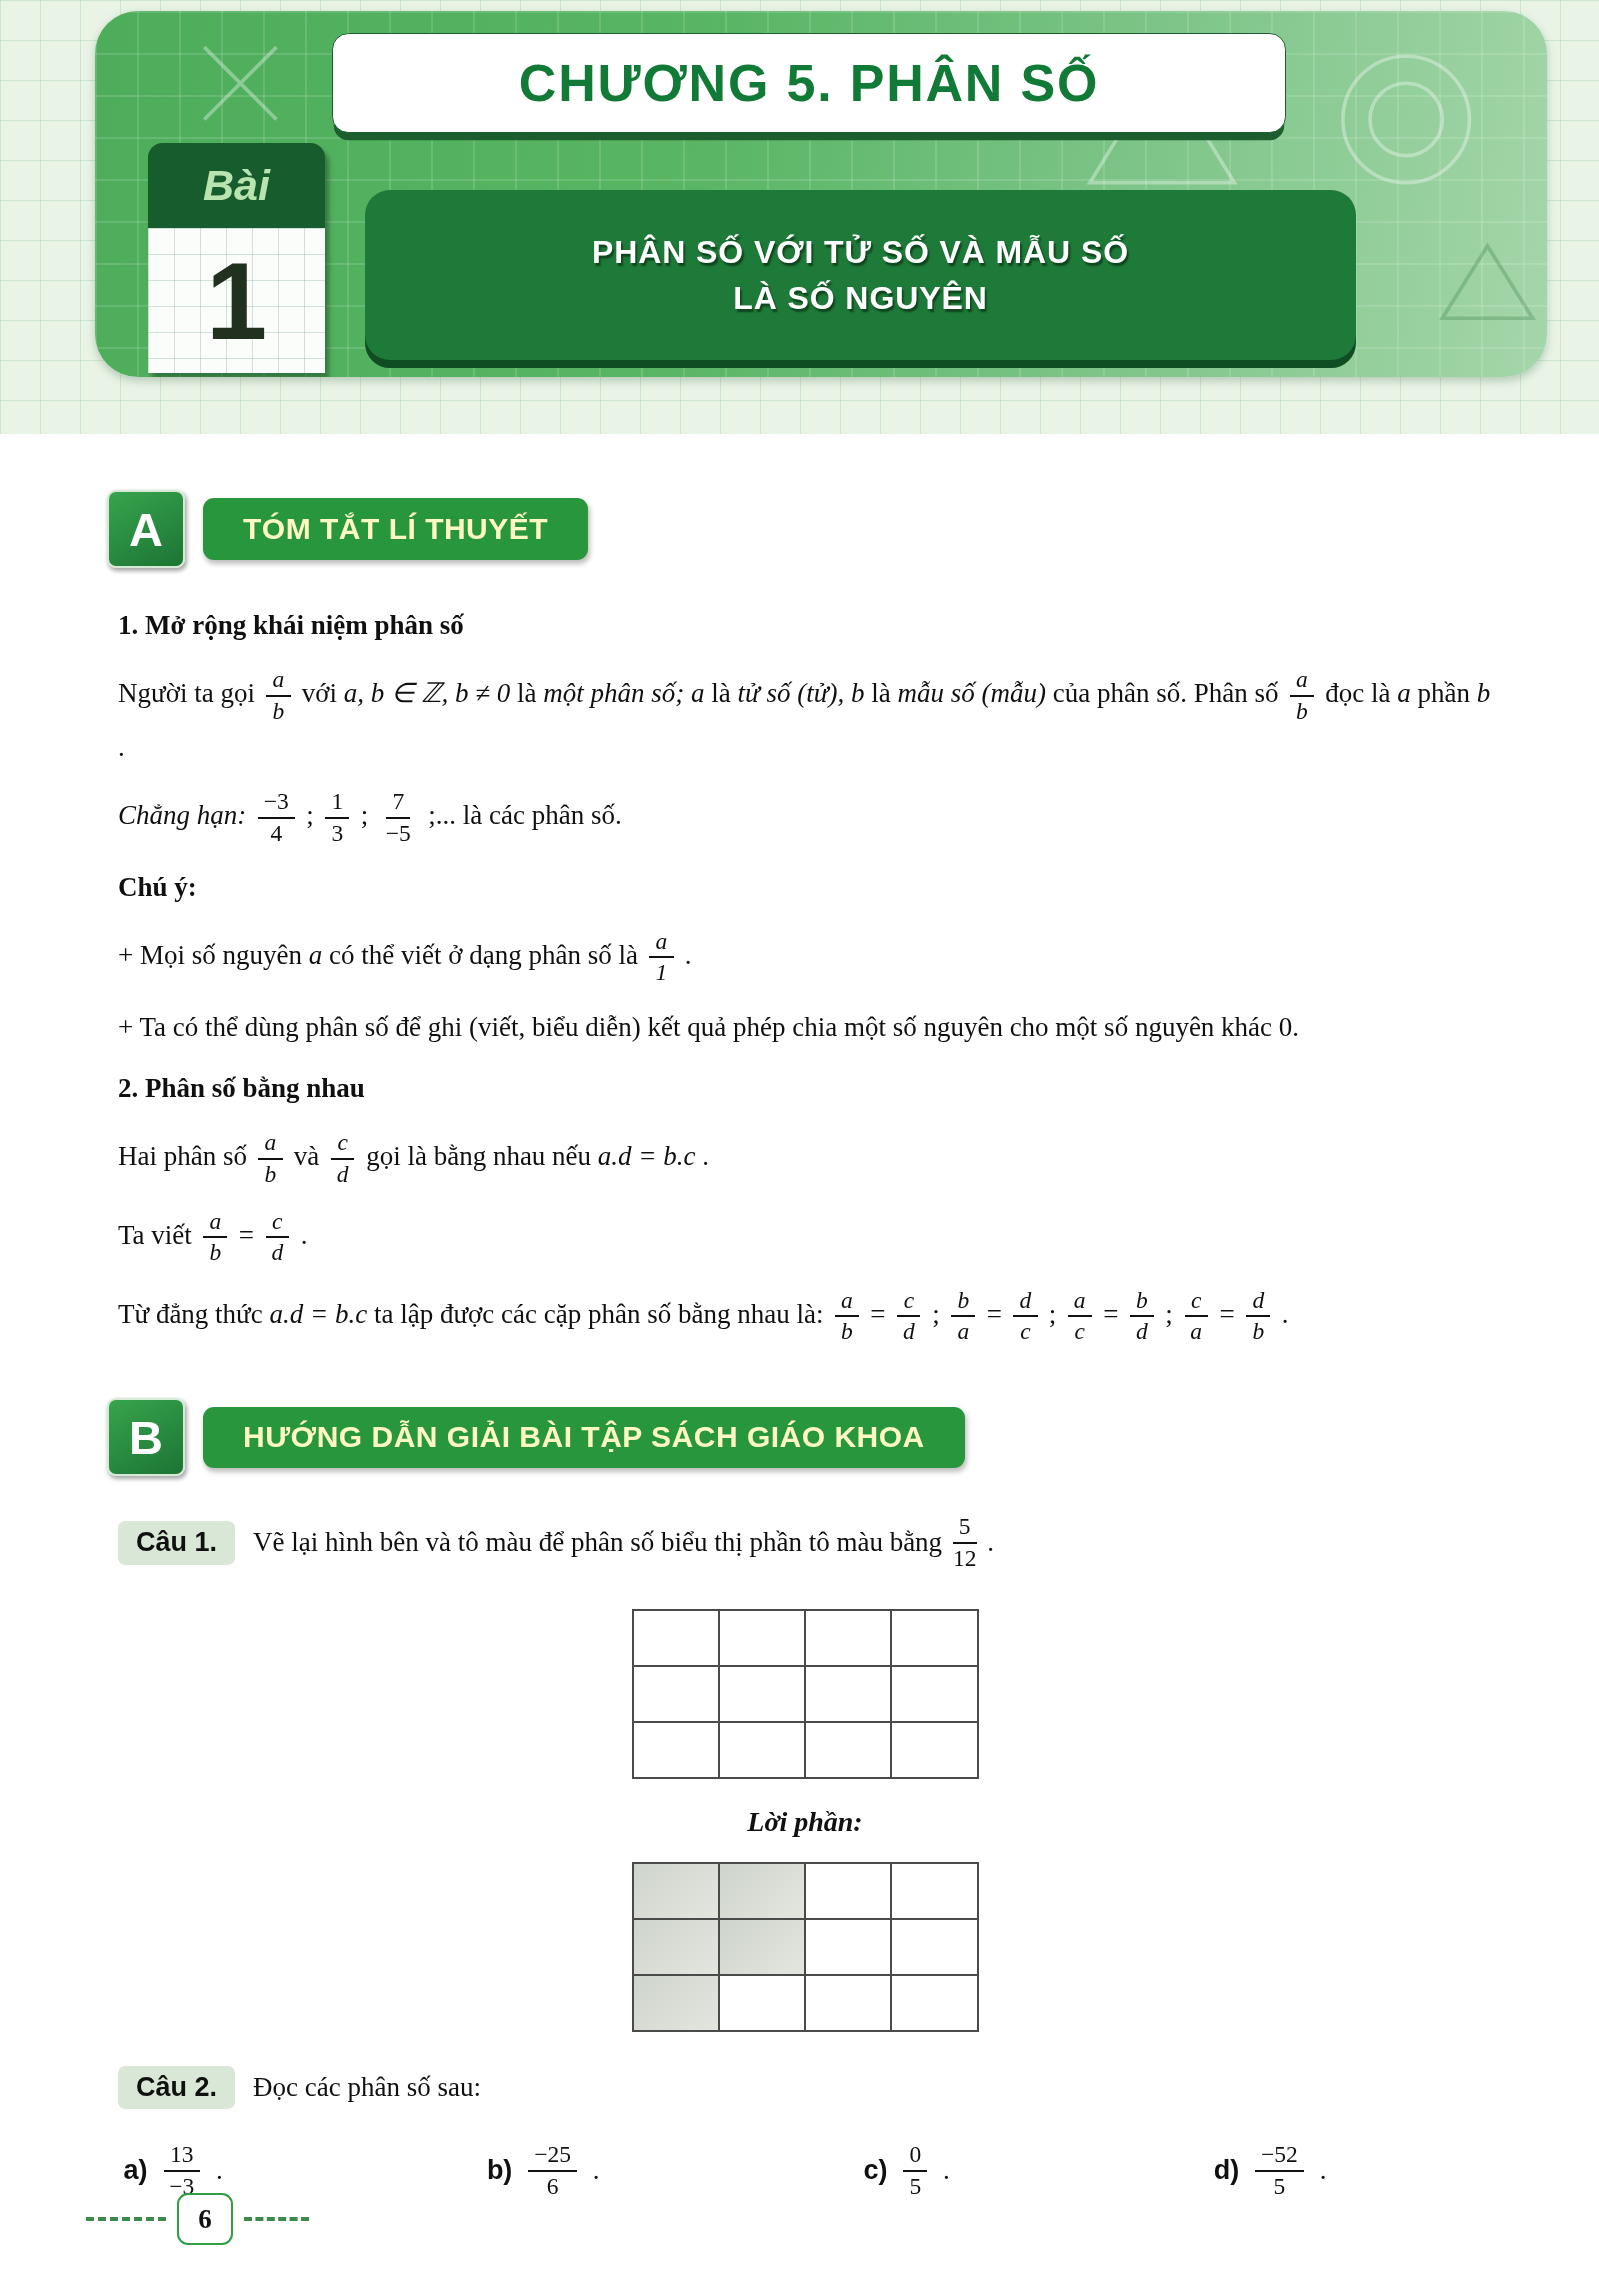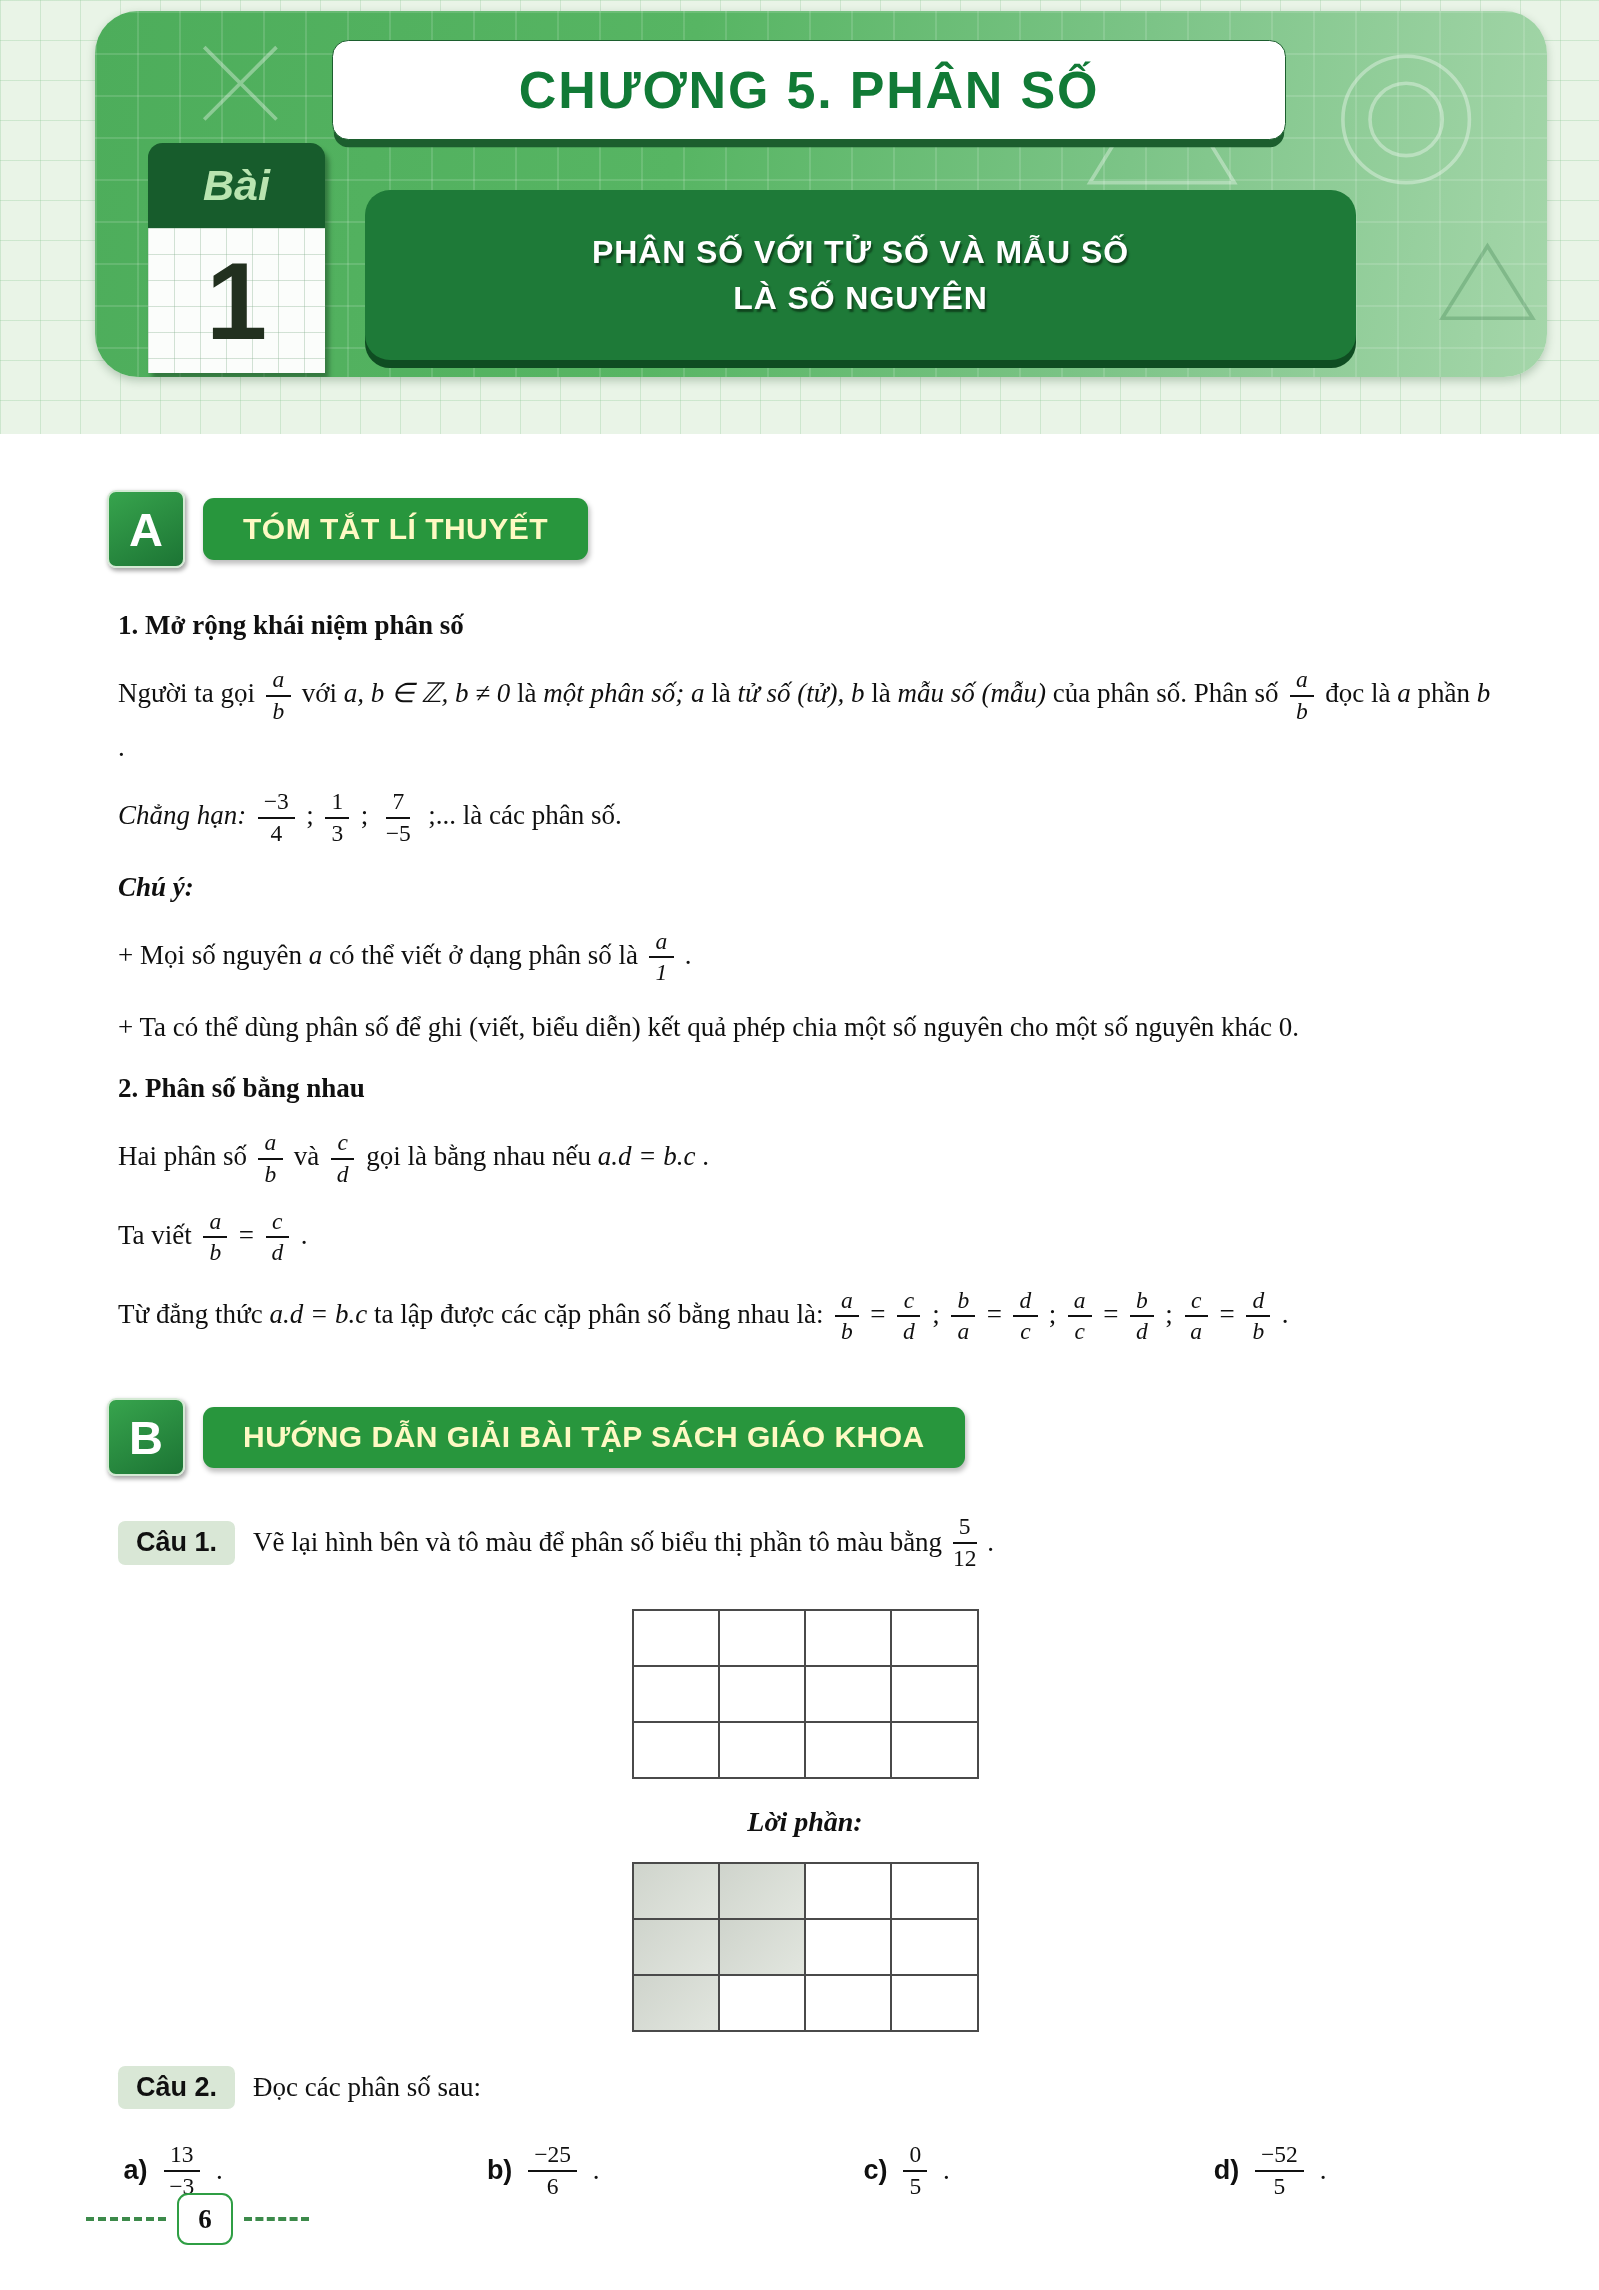--- a/index.html
+++ b/index.html
@@ -28,21 +28,21 @@
   .main-banner::before {
     content:""; position:absolute; inset:0;
     background-image:
       linear-gradient(rgba(255,255,255,.13) 1.8px, transparent 1.8px),
       linear-gradient(90deg, rgba(255,255,255,.13) 1.8px, transparent 1.8px);
     background-size:42px 42px;
   }
   .doodles { position:absolute; inset:0; width:100%; height:100%; }
 
   .chapter-box {
-    position:absolute; left:237px; top:29px; width:954px; height:100px;
+    position:absolute; left:237px; top:22px; width:954px; height:100px;
     background:#ffffff; border:1.8px solid #1c5e2e; border-radius:16.3px;
     box-shadow:0 9px 0 -1.8px #1c5e2e;
     display:flex; align-items:center; justify-content:center; z-index:3;
   }
   .chapter-title {
     font-family:"Liberation Sans", sans-serif; font-weight:bold;
     font-size:52px; color:#117a36; letter-spacing:1.8px;
   }
   .bai-badge { position:absolute; left:53px; top:132px; width:177px; z-index:3;
     filter:drop-shadow(4.5px 6.3px 2.7px rgba(15,50,25,.45)); }
@@ -92,21 +92,21 @@
     background:#28963d; border-radius:11px; padding:13.6px 40px;
     font-family:"Liberation Sans", sans-serif; font-weight:bold;
     font-size:30px; color:#fef9c3; letter-spacing:0.5px;
     box-shadow:1.8px 3.6px 5.4px rgba(0,0,0,.25);
   }
 
   .theory { font-size:27px; line-height:1.6; }
   .theory p { margin:18px 0; }
   .bold { font-weight:bold; }
   .em { font-style:italic; }
-  .boldem { font-weight:bold; font-style:italic; }
+  .boldem { font-weight:bold; }
   .mi { font-style:italic; }
 
   .frac {
     display:inline-flex; flex-direction:column; align-items:center;
     vertical-align:middle; font-size:23.5px; line-height:1.25; margin:0 4.5px;
   }
   .frac .num { padding:0 6.3px; border-bottom:2.3px solid #111; }
   .frac .den { padding:0 6.3px; }
   .frac.it { font-style:italic; }
 

